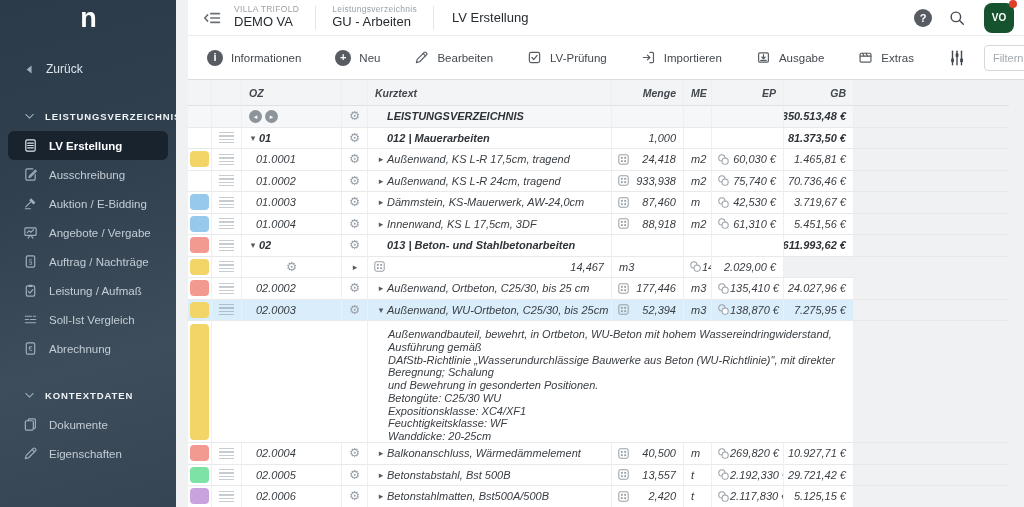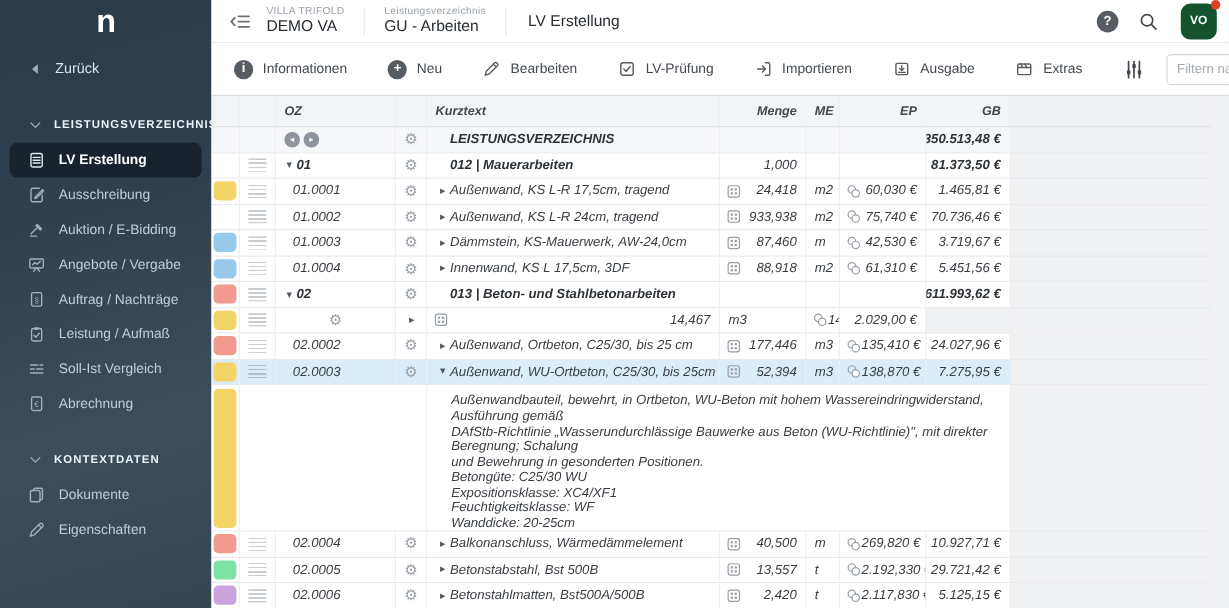--- a/index.html
+++ b/index.html
@@ -5,37 +5,37 @@
   * { margin:0; padding:0; box-sizing:border-box; }
   html,body { width:1024px; height:507px; overflow:hidden; }
   body { font-family:"Liberation Sans","DejaVu Sans",sans-serif; background:#f0f1f3; color:#383d42; }
   .app { display:flex; width:1024px; height:507px; }
 
   
   .sidebar { width:176px; min-width:176px; height:100%;
     background:linear-gradient(165deg,#2b3b4a 0%,#30404f 35%,#3d4d5b 70%,#354554 100%); position:relative; z-index:5; }
   .logo-row { height:36px; display:flex; align-items:center; justify-content:center; }
   .logo { color:#fff; font-size:27px; font-weight:800; line-height:1; letter-spacing:-1px; }
-  .back-row { display:flex; align-items:center; gap:10px; padding:0 0 0 23px; height:30px; margin-top:6px;
+  .back-row { display:flex; align-items:center; gap:10px; padding:0 0 0 23px; height:30px; margin-top:18px;
     color:#dde4ea; font-size:12px; cursor:pointer; }
   .nav-section-head { display:flex; align-items:center; gap:9px; padding-left:23px; margin-top:23px; margin-bottom:6px;
     color:#eef3f6; font-size:9.5px; font-weight:700; letter-spacing:.9px; height:18px; }
   .nav-item { display:flex; align-items:center; gap:11px; height:29px; margin:0 8px; padding-left:15px;
     border-radius:6px; color:#c3cdd6; font-size:11.5px; cursor:pointer; white-space:nowrap; }
   .nav-item.active { background:#18232e; color:#ffffff; font-weight:700; }
   .sidebar .ic { color:#9db0be; }
   .nav-item.active .ic { color:#dfe7ee; }
 
   
   .ic { display:inline-flex; width:15px; height:15px; align-items:center; justify-content:center; flex:none; }
   .ic svg { width:100%; height:100%; fill:none; stroke:currentColor; stroke-width:1.25; stroke-linecap:round; stroke-linejoin:round; }
   .ic.small { width:13px; height:13px; }
 
   
-  .main { flex:1; display:flex; flex-direction:column; min-width:0; }
+  .main { flex:1; display:flex; flex-direction:column; min-width:0;padding-left:12px; }
 
   .topbar { height:36px; background:#fff; border-bottom:1px solid #e9ebed; display:flex; align-items:center; padding:0 10px 0 14px; }
   .collapse-btn { width:20px; height:20px; color:#6a7177; margin-right:12px; cursor:pointer; display:flex; align-items:center; }
   .crumb { display:flex; flex-direction:column; justify-content:center; line-height:1.15; padding:0 16px; }
   .crumb .sub { font-size:8.5px; color:#9aa1a8; letter-spacing:.3px; }
   .crumb .mainlbl { font-size:13px; color:#272c31; }
   .crumb.first { padding-left:0; }
   .vdiv { width:1px; height:24px; background:#e3e5e7; }
   .page-title { font-size:13px; color:#272c31; padding:0 18px; }
   .topbar-right { margin-left:auto; display:flex; align-items:center; gap:16px; }

